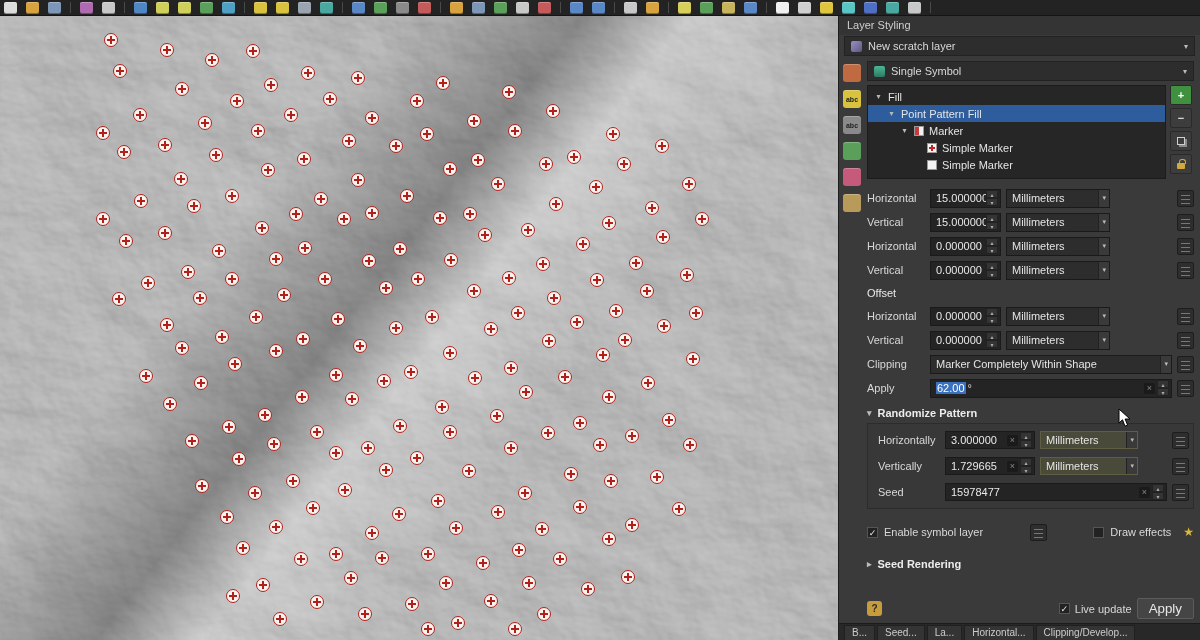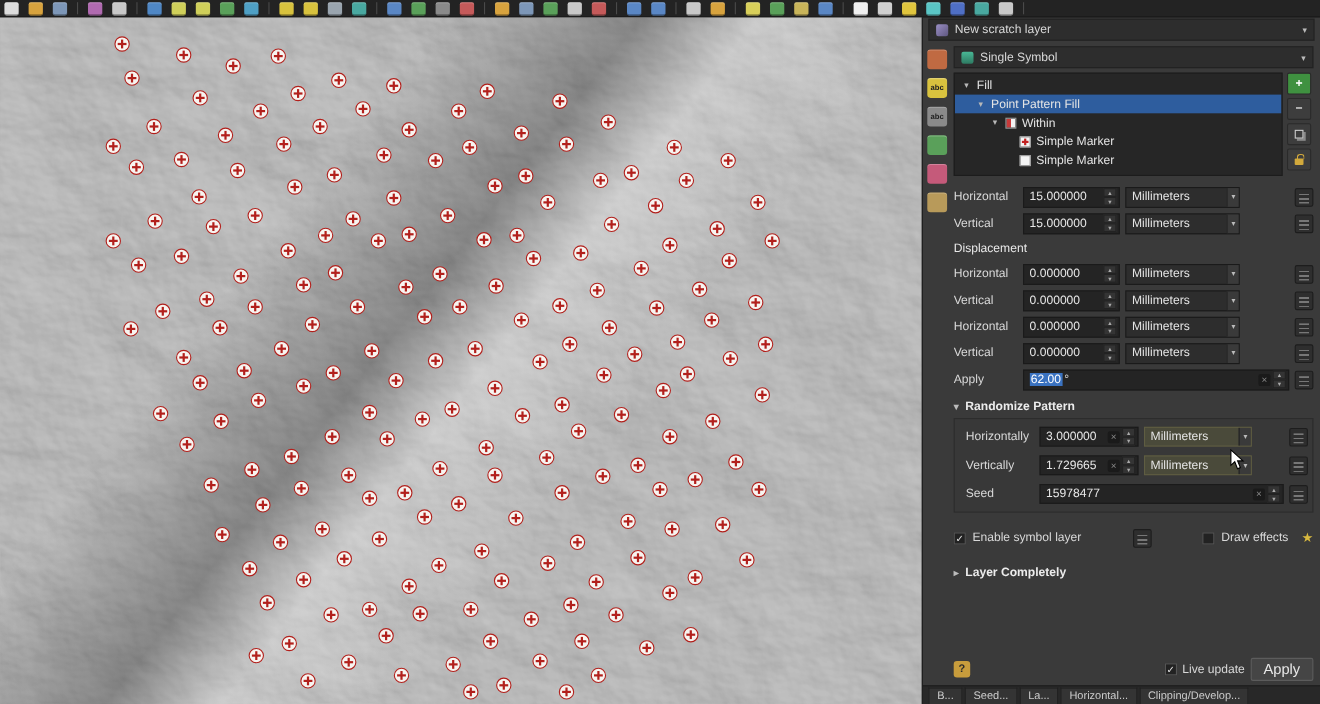--- a/index.html
+++ b/index.html
@@ -58,21 +58,21 @@
   .tree-btn.add{background:#3f9140;color:#fff}
   .dup-ic{width:8px;height:8px;border:1px solid #cfcfcf;background:#3d3d3d;box-shadow:2px 2px 0 #8a8a8a}
   .lock-ic{width:8px;height:6px;background:#d2a93c;border-radius:1px;position:relative;margin-top:3px}
   .lock-ic::before{content:"";position:absolute;left:1.5px;top:-4px;width:5px;height:4px;
     border:1.5px solid #d2a93c;border-bottom:none;border-radius:3px 3px 0 0}
 
   .props{flex:0 0 auto}
   .prop-section{height:22px;line-height:22px;color:#e8e8e8}
   .prop-row{height:24px;display:flex;align-items:center;gap:5px}
   .prop-label{width:58px;flex:0 0 auto;white-space:nowrap;overflow:hidden}
-  .spin{width:88px;height:19px;background:#242424;border:1px solid #1a1a1a;display:flex;
+  .spin{width:71px;height:19px;background:#242424;border:1px solid #1a1a1a;display:flex;
     align-items:center;padding:0 2px 0 5px;flex:0 0 auto}
   .spin.wide{flex:1;width:auto}
   .spin .val{flex:1;color:#e8e8e8;white-space:nowrap;overflow:hidden}
   .sel-val{background:#3a72c0;color:#fff;padding:0 1px}
   .suffix{color:#ddd;margin-left:2px}
   .clear{width:11px;height:11px;background:#1a1a1a;border-radius:2px;color:#888;font-size:9px;
     line-height:11px;text-align:center;margin-right:2px;flex:0 0 auto}
   .arrows{display:flex;flex-direction:column;width:12px;flex:0 0 auto}
   .arrows span{height:8px;font-size:6px;line-height:8px;text-align:center;color:#aaa;
     background:#343434;border:1px solid #222}
@@ -378,20 +378,21 @@
         <span class="marker" style="left: 451.23px; top: 599.547px;"></span>
         <span class="marker" style="left: 421.299px; top: 606.432px;"></span>
         <span class="marker" style="left: 621.301px; top: 553.815px;"></span>
         <span class="marker" style="left: 580.806px; top: 565.692px;"></span>
         <span class="marker" style="left: 537.228px; top: 590.873px;"></span>
         <span class="marker" style="left: 507.646px; top: 606.233px;"></span>
       </div>
   </div>
 
   <div class="panel">
+    <div class="panel-title">Layer Styling</div>
 
     <div class="layer-combo">
       <span class="flag-ic"></span>
       <span>New scratch layer</span>
       <span class="carret">▾</span>
     </div>
 
     <div class="panel-body">
       <div class="icon-strip">
           <div class="strip-icon" style="background: rgb(192, 106, 66);"></div>
@@ -416,21 +417,21 @@
                 <span class="exp">▾</span>
                 <span>Fill</span>
               </div>
               <div class="tree-row sel" style="padding-left: 19px;">
                 <span class="exp">▾</span>
                 <span>Point Pattern Fill</span>
               </div>
               <div class="tree-row" style="padding-left: 32px;">
                 <span class="exp">▾</span>
                 <span class="mini-sym flag"></span>
-                <span>Within</span>
+                <span>Marker</span>
               </div>
               <div class="tree-row" style="padding-left: 45px;">
                 <span class="exp"></span>
                 <span class="mini-sym cross"></span>
                 <span>Simple Marker</span>
               </div>
               <div class="tree-row" style="padding-left: 45px;">
                 <span class="exp"></span>
                 <span class="mini-sym"></span>
                 <span>Simple Marker</span>
@@ -472,21 +473,20 @@
                   <span>▴</span>
                   <span>▾</span>
                 </span>
               </div>
               <div class="combo unit">
                 <span class="ctext">Millimeters</span>
                 <span class="carrow">▾</span>
               </div>
               <span class="ovr"></span>
             </div>
-            <div class="prop-section">Displacement</div>
             <div class="prop-row">
               <span class="prop-label">Horizontal</span>
               <div class="spin">
                 <span class="val">0.000000</span>
                 <span class="arrows">
                   <span>▴</span>
                   <span>▾</span>
                 </span>
               </div>
               <div class="combo unit">
@@ -503,20 +503,21 @@
                   <span>▴</span>
                   <span>▾</span>
                 </span>
               </div>
               <div class="combo unit">
                 <span class="ctext">Millimeters</span>
                 <span class="carrow">▾</span>
               </div>
               <span class="ovr"></span>
             </div>
+            <div class="prop-section">Offset</div>
             <div class="prop-row">
               <span class="prop-label">Horizontal</span>
               <div class="spin">
                 <span class="val">0.000000</span>
                 <span class="arrows">
                   <span>▴</span>
                   <span>▾</span>
                 </span>
               </div>
               <div class="combo unit">
@@ -529,20 +530,28 @@
               <span class="prop-label">Vertical</span>
               <div class="spin">
                 <span class="val">0.000000</span>
                 <span class="arrows">
                   <span>▴</span>
                   <span>▾</span>
                 </span>
               </div>
               <div class="combo unit">
                 <span class="ctext">Millimeters</span>
+                <span class="carrow">▾</span>
+              </div>
+              <span class="ovr"></span>
+            </div>
+            <div class="prop-row">
+              <span class="prop-label">Clipping</span>
+              <div class="combo wide">
+                <span class="ctext">Marker Completely Within Shape</span>
                 <span class="carrow">▾</span>
               </div>
               <span class="ovr"></span>
             </div>
             <div class="prop-row">
               <span class="prop-label">Apply</span>
               <div class="spin wide">
                 <span class="val"><span class="sel-val">62.00</span><span class="suffix">°</span></span>
                 <span class="clear">×</span>
                 <span class="arrows">
@@ -611,21 +620,21 @@
           <span class="ovr"></span>
           <span class="de-group">
             <span class="checkbox"></span>
             <span>Draw effects</span>
             <span class="star">★</span>
           </span>
         </div>
 
         <div class="layer-rend">
           <span class="tri">▸</span>
-          <span>Layer Completely</span>
+          <span>Seed Rendering</span>
         </div>
 
         <div class="bottom-bar">
           <span class="help-btn">?</span>
           <span class="lu-group">
             <span class="checkbox">✓</span>
             <span>Live update</span>
             <button class="apply-btn">Apply</button>
           </span>
         </div>

